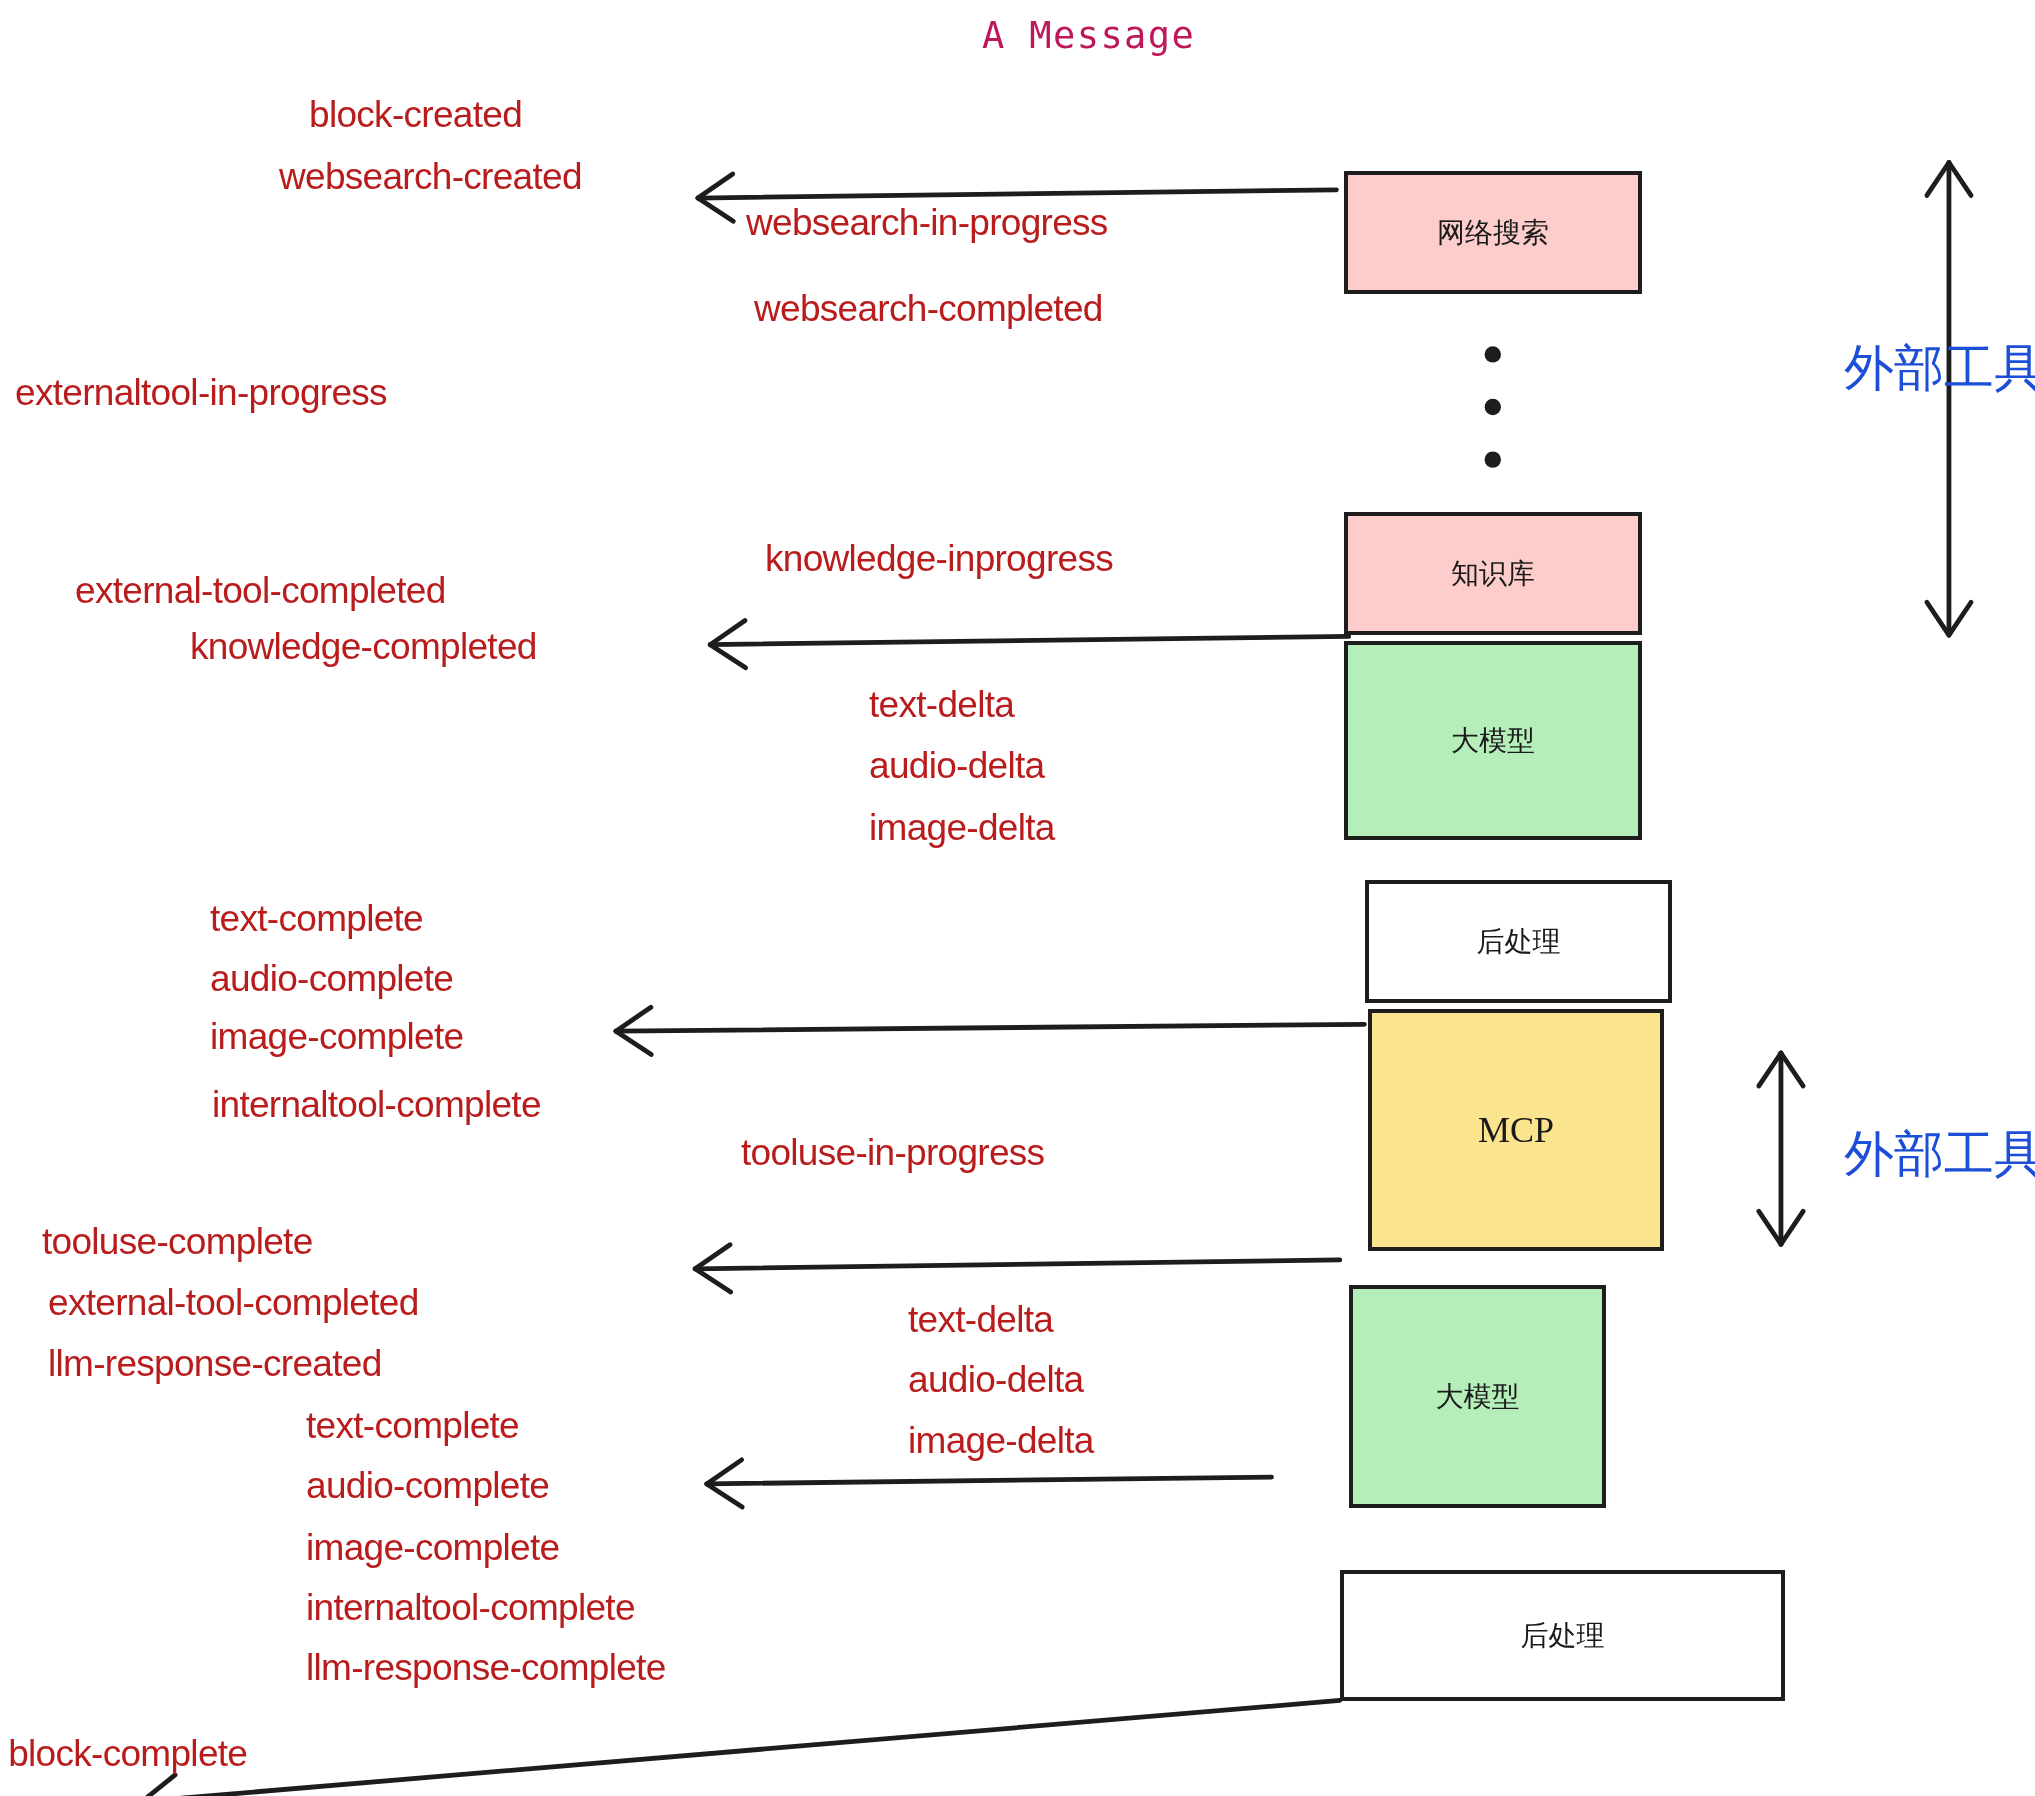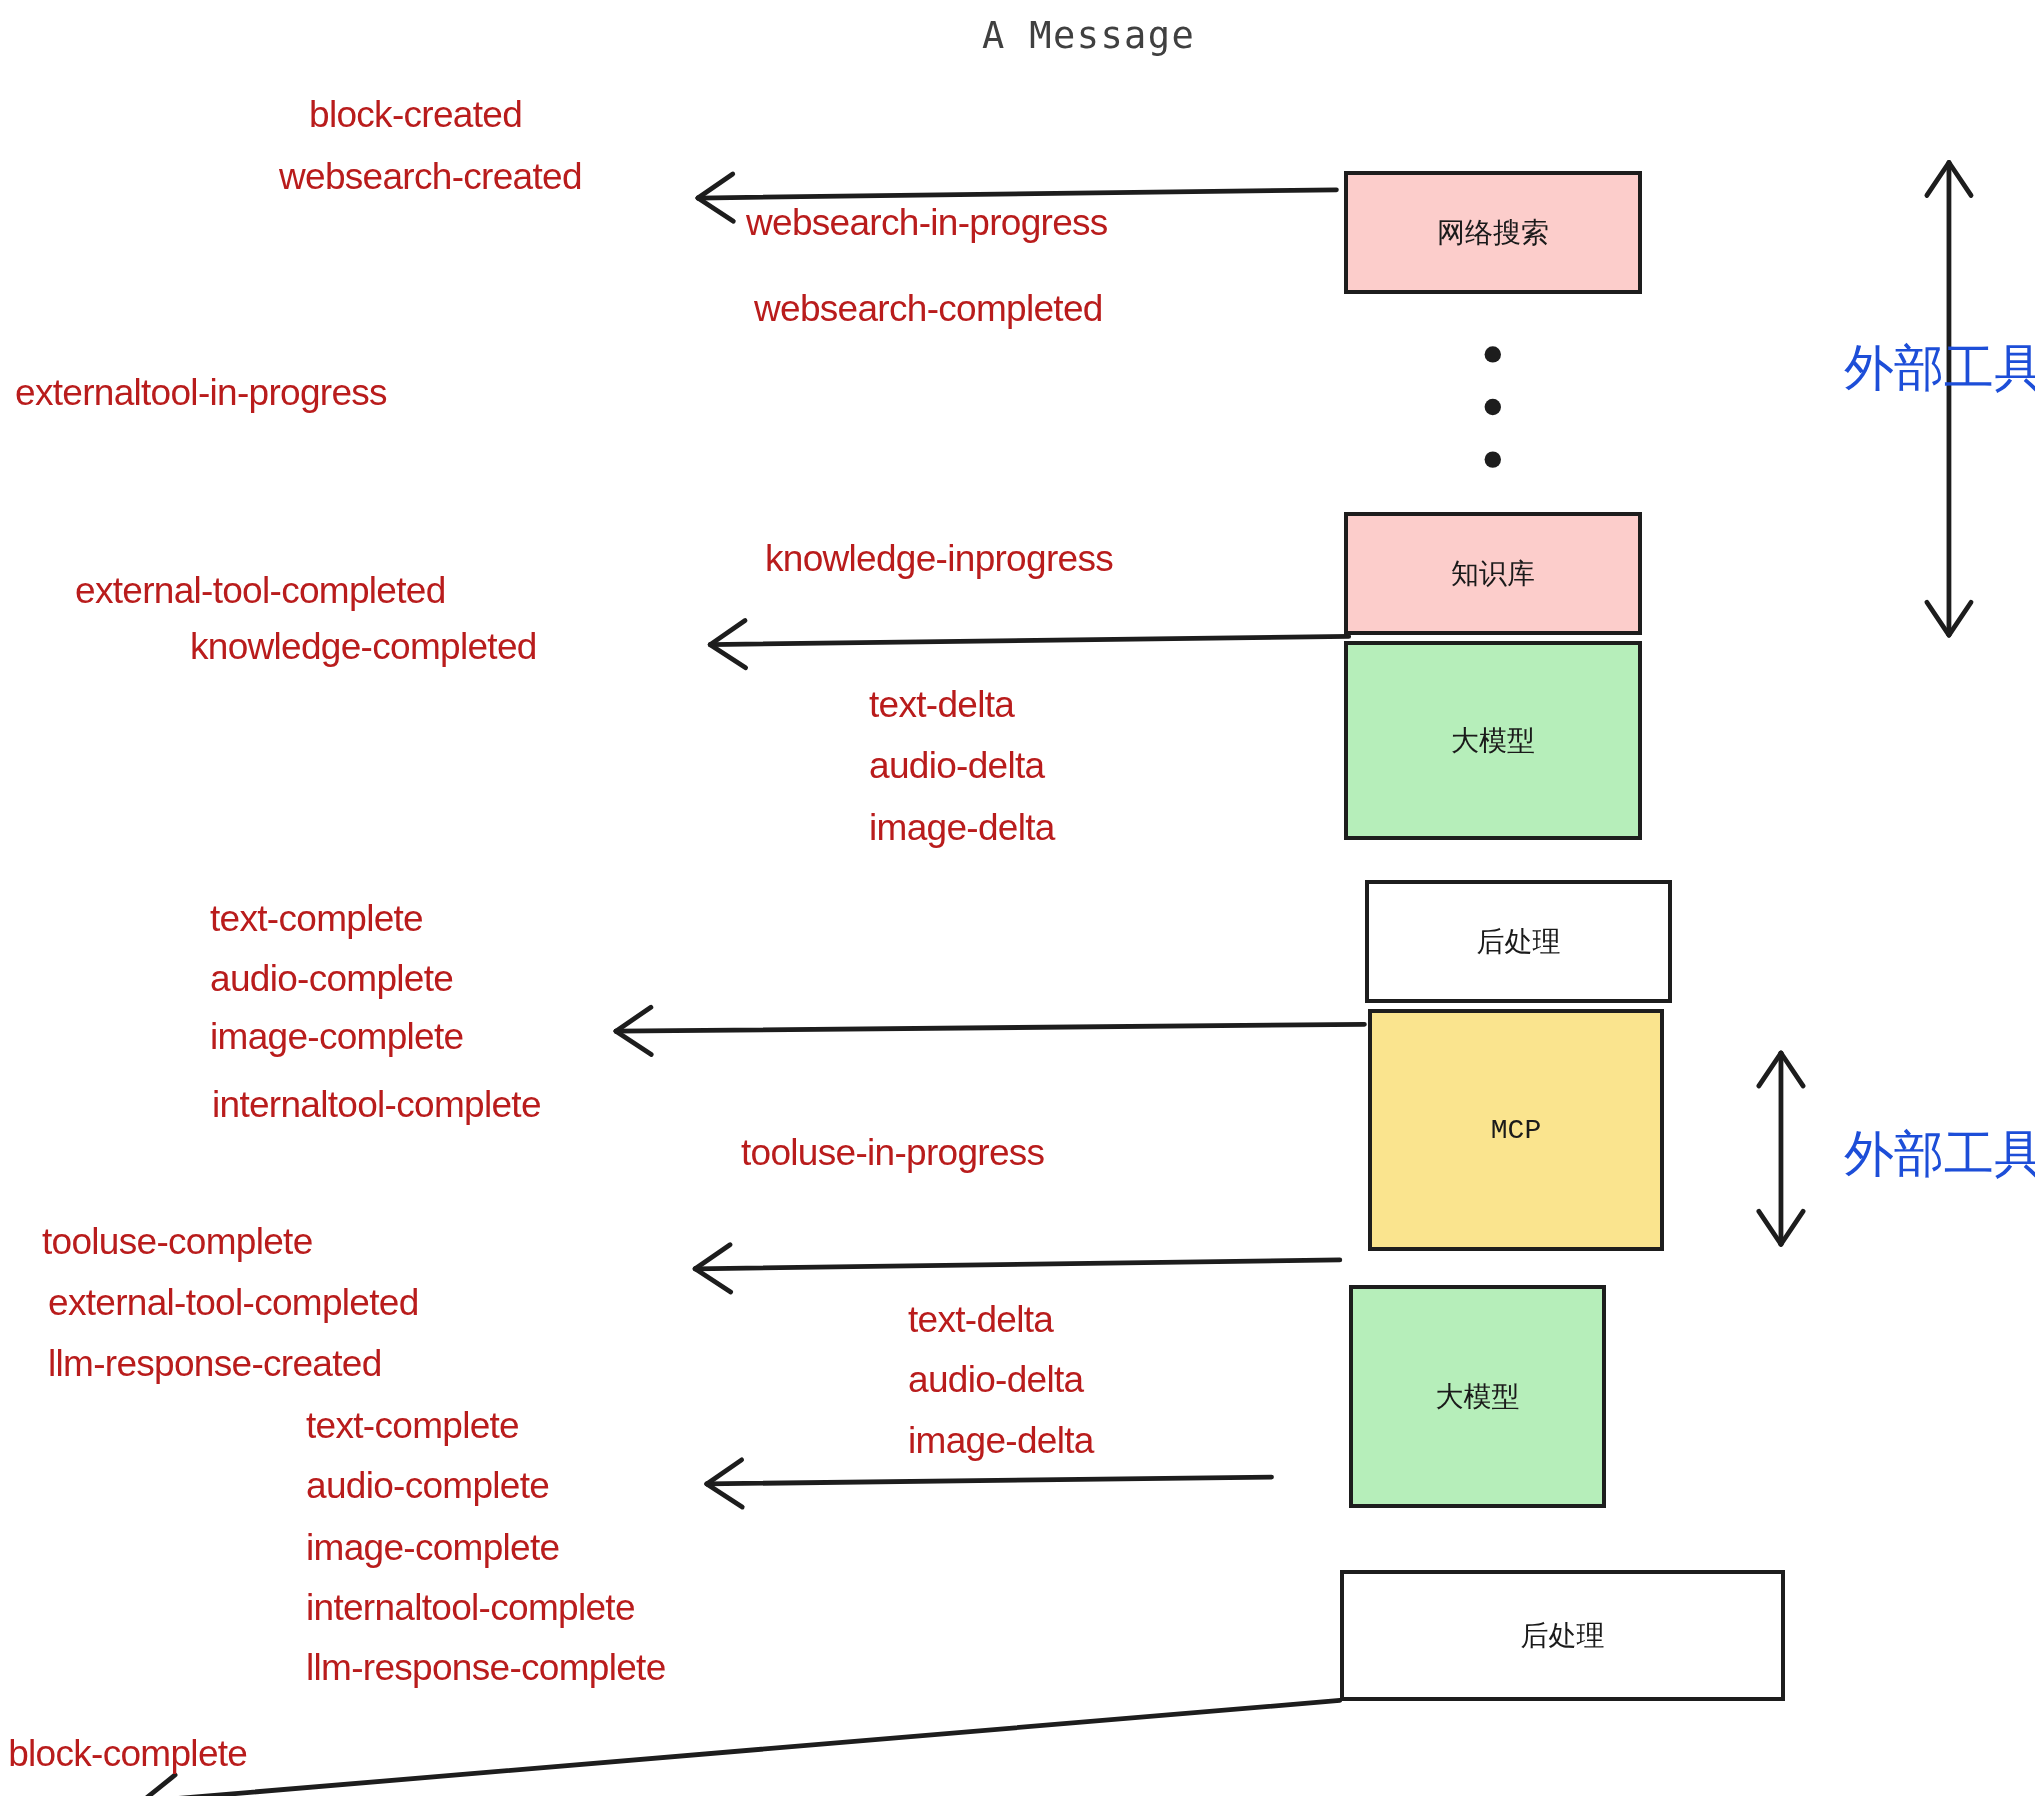--- a/index.html
+++ b/index.html
@@ -3,27 +3,27 @@
 <meta charset="utf-8">
 <style>
   html,body{margin:0;padding:0;background:#ffffff;}
   body{width:2035px;height:1796px;overflow:hidden;
        font-family:"DejaVu Sans Mono","Liberation Mono",monospace;}
   #stage{position:relative;width:2035px;height:1796px;background:#fff;}
   svg.layer{position:absolute;left:0;top:0;width:2035px;height:1796px;}
   .evt{position:absolute;white-space:nowrap;color:#b91c1c;
        font-family:Liberation Sans, sans-serif;
        font-size:37px;letter-spacing:-0.7px;line-height:1;}
-  .title{position:absolute;white-space:nowrap;color:#404040;
+  .title{position:absolute;white-space:nowrap;color:#be185d;
        font-family:"DejaVu Sans Mono","Liberation Mono",monospace;
        font-size:37px;letter-spacing:1.4px;}
   .boxlabel{position:absolute;white-space:nowrap;color:#1a1a1a;
        font-family:"DejaVu Sans","Liberation Sans",sans-serif;
        font-size:28px;text-align:center;}
-  .mcplabel{font-family:Liberation Mono, monospace;font-size:28px;}
+  .mcplabel{font-family:Liberation Serif, serif;font-size:36px;}
   .sidelabel{position:absolute;white-space:nowrap;color:#1d4ed8;
        font-family:"DejaVu Sans","Liberation Sans",sans-serif;
        font-size:50px;}
   .node{position:absolute;box-sizing:border-box;border:4.1px solid #1d1d1d;
         display:flex;align-items:center;justify-content:center;}
 </style>
 </head>
 <body>
 
 <div id="stage">

